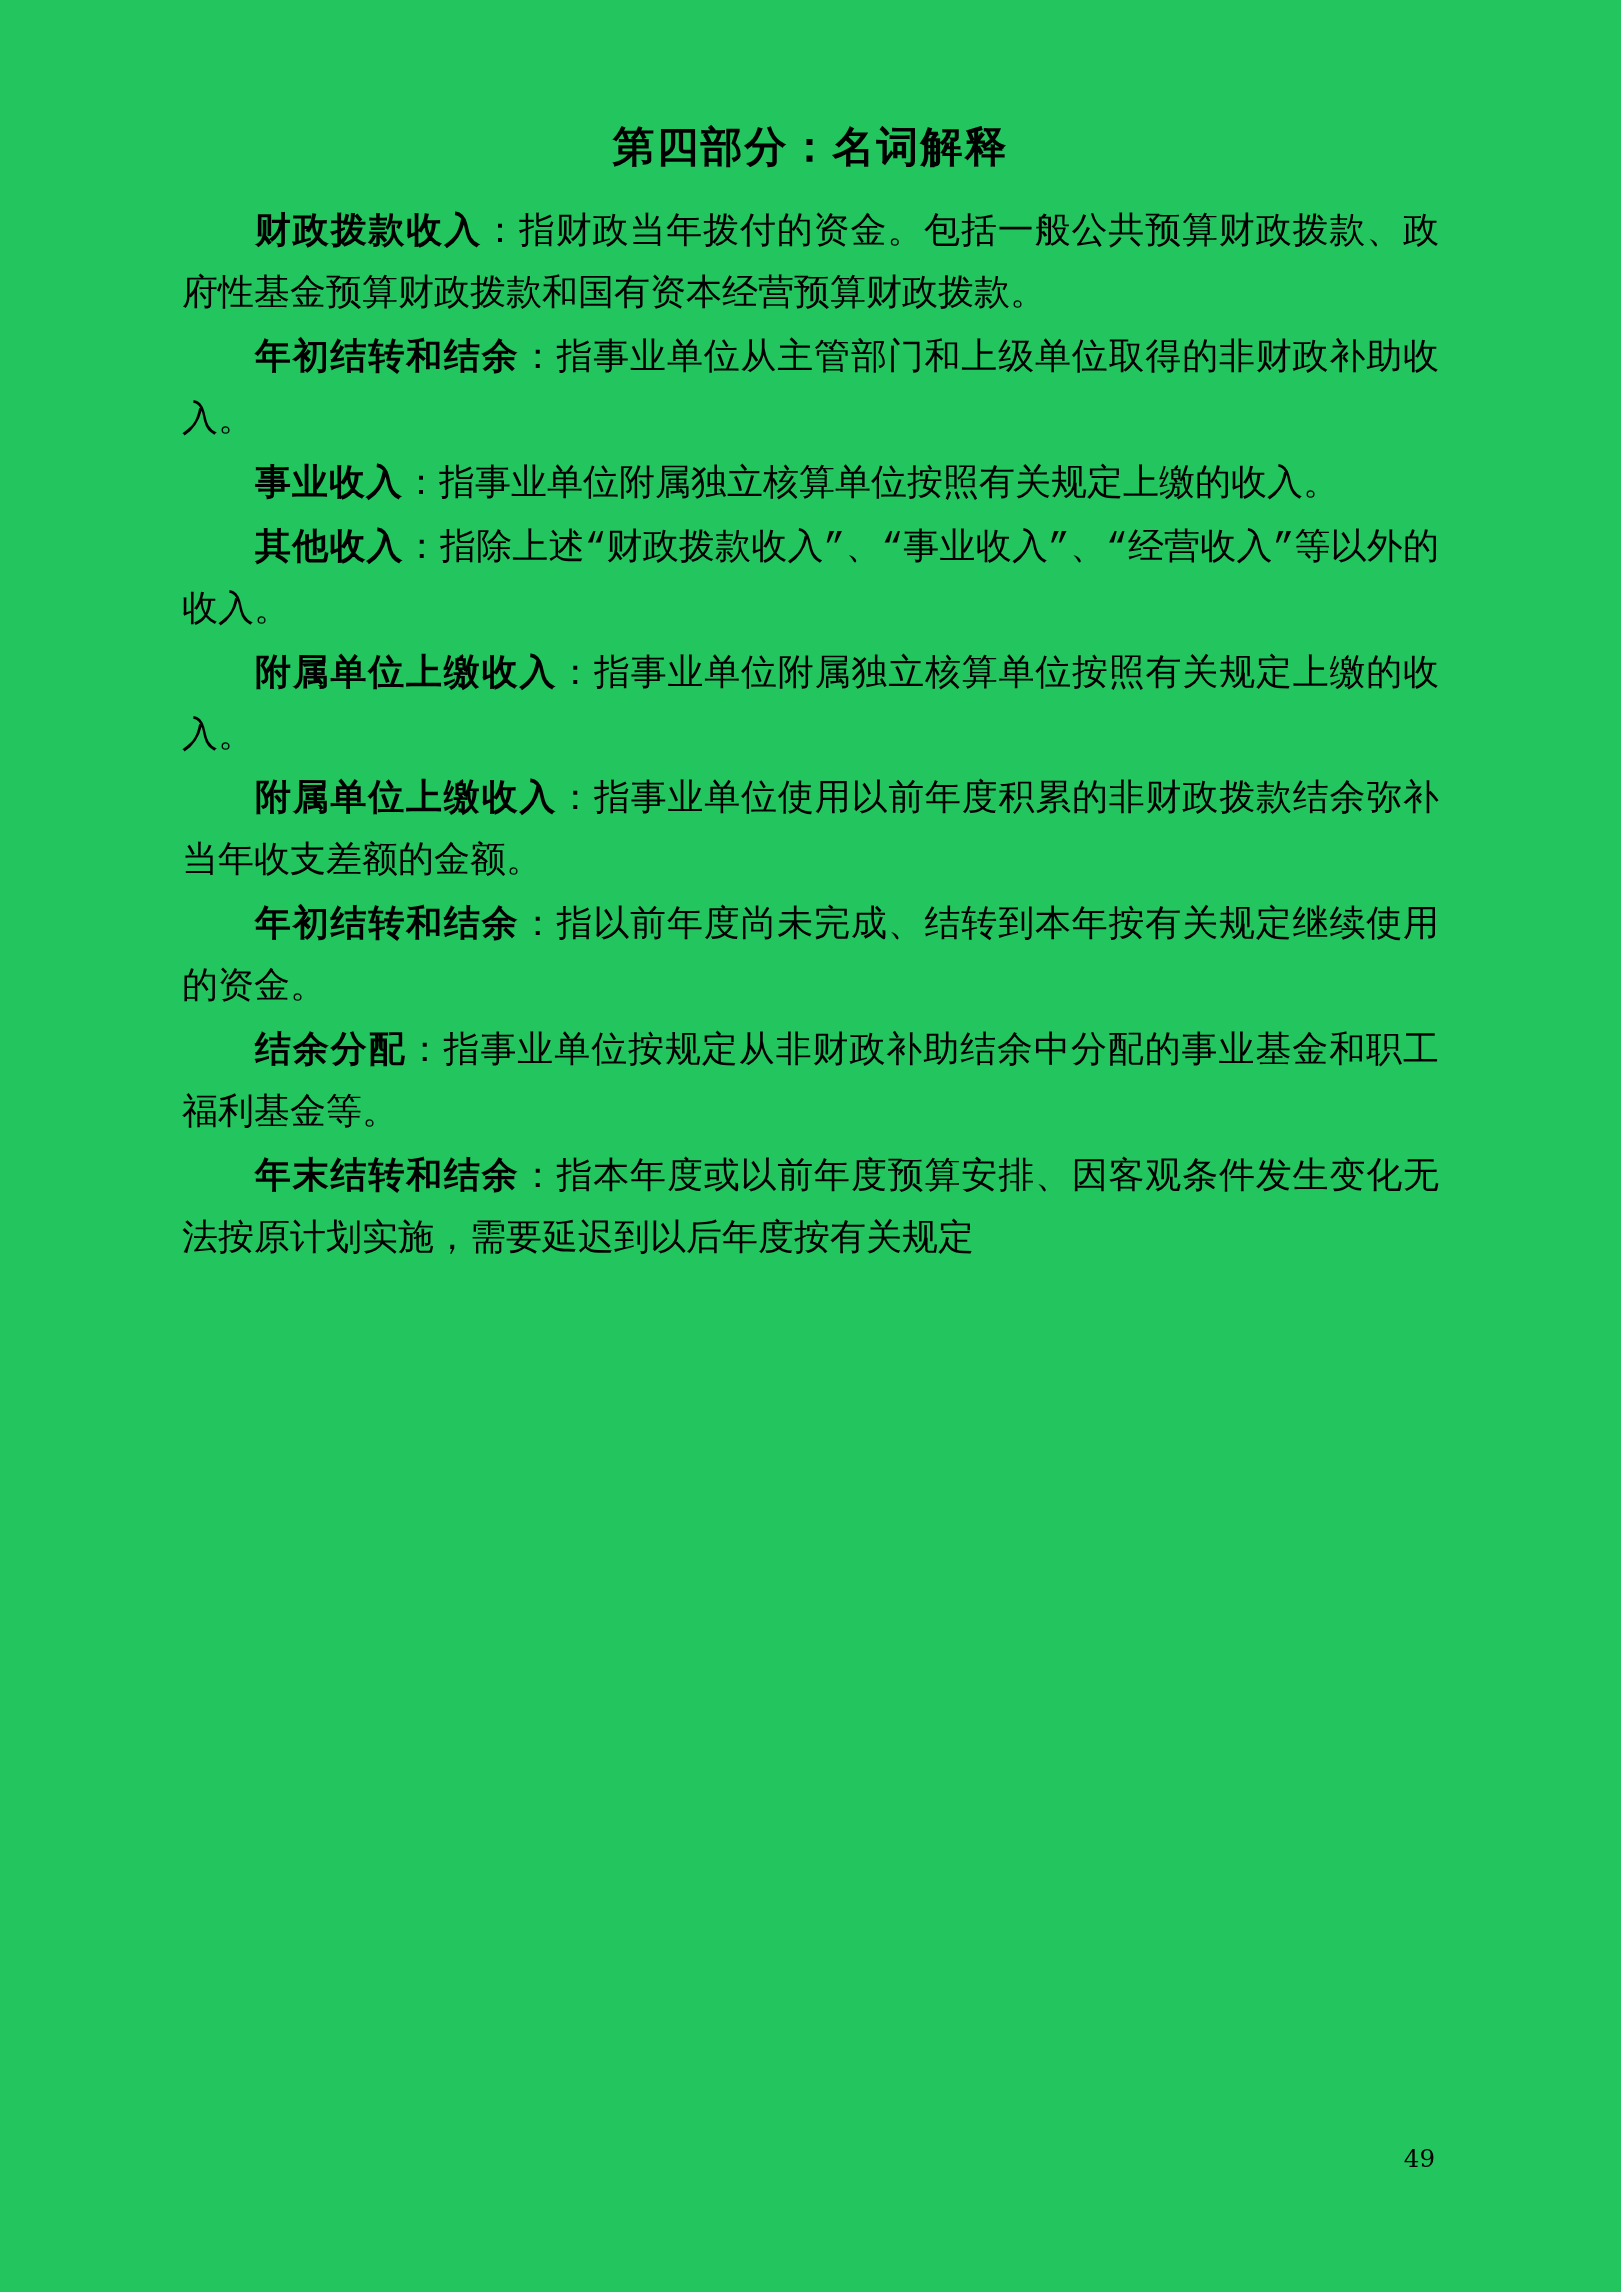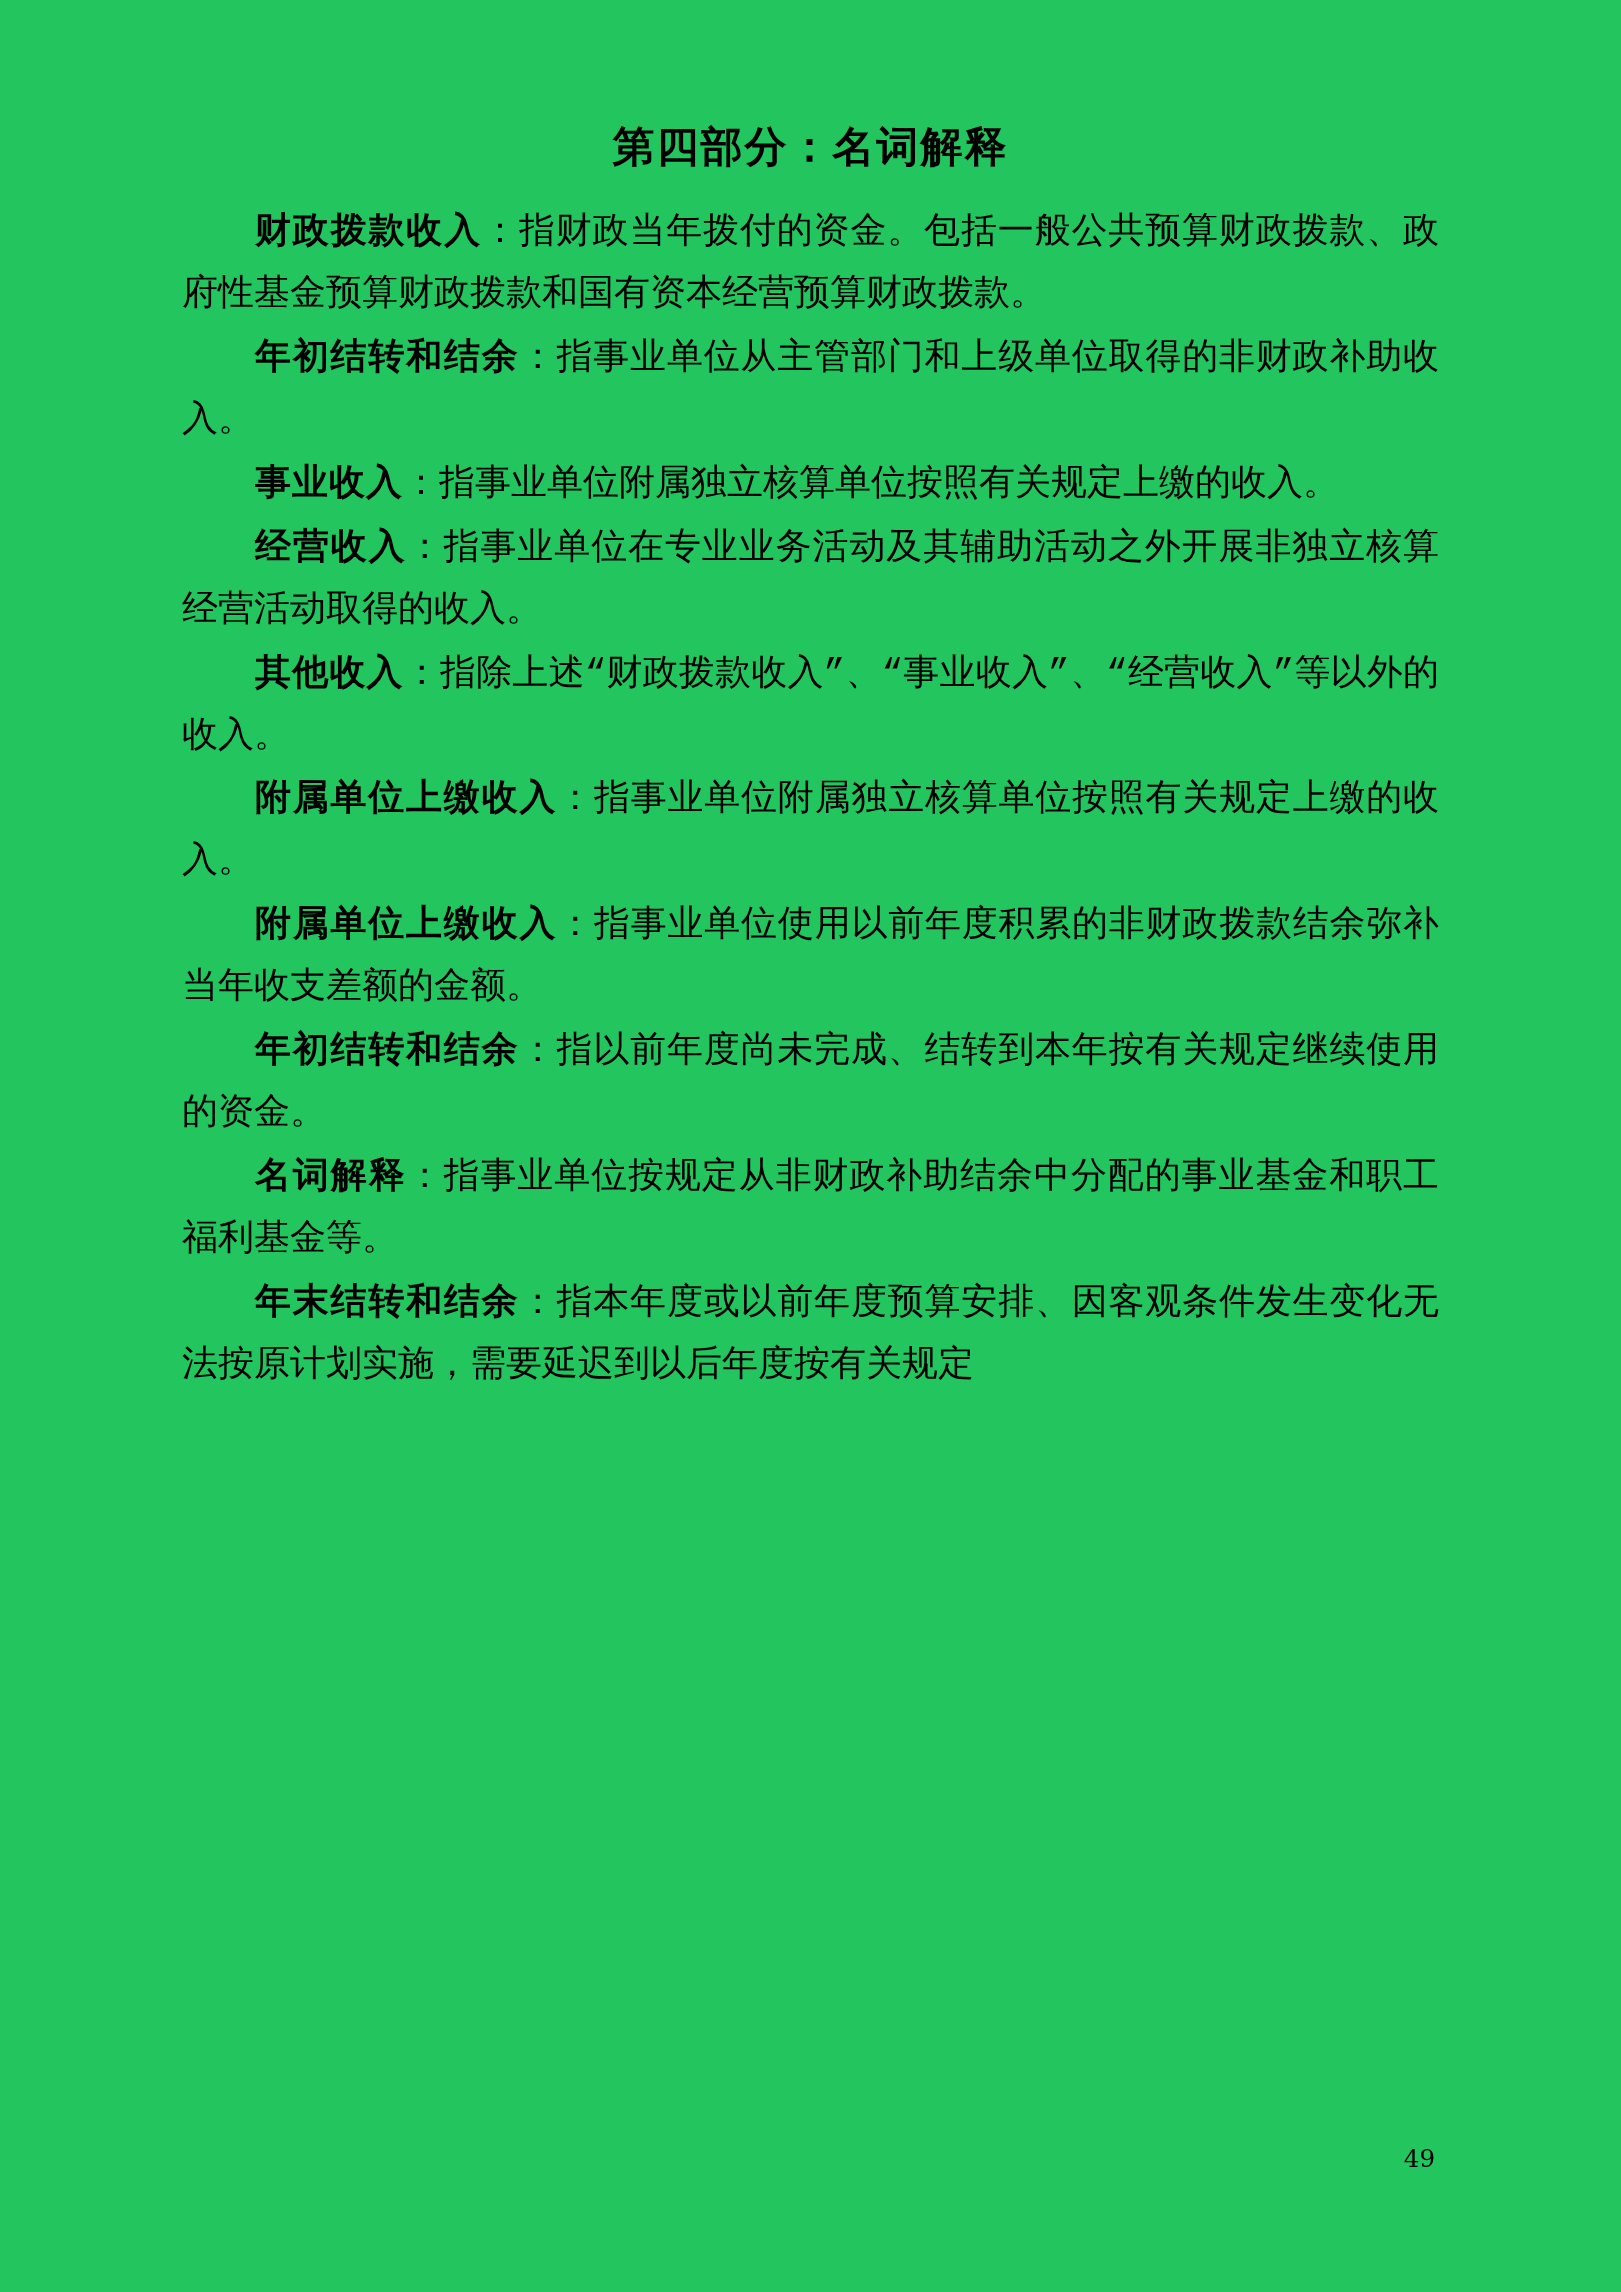--- a/index.html
+++ b/index.html
@@ -66,42 +66,39 @@
     </p>
 
     <p class="para">
       <span class="term">年初结转和结余</span><span>：</span><span>指事业单位从主管部门和上级单位取得的非财政补助收入。</span>
     </p>
 
     <p class="para">
       <span class="term">事业收入</span><span>：</span><span>指事业单位附属独立核算单位按照有关规定上缴的收入。</span>
     </p>
 
-    <p class="para">
-      <span class="term">经营收入</span><span>：</span><span>指事业单位在专业业务活动及其辅助活动之外开展非独立核算经营活动取得的收入。</span>
-    </p>
 
     <p class="para">
       <span class="term">其他收入</span><span>：</span><span>指除上述“财政拨款收入”、“事业收入”、“经营收入”等以外的收入。</span>
     </p>
 
     <p class="para">
       <span class="term">附属单位上缴收入</span><span>：</span><span>指事业单位附属独立核算单位按照有关规定上缴的收入。</span>
     </p>
 
     <p class="para">
       <span class="term">附属单位上缴收入</span><span>：</span><span>指事业单位使用以前年度积累的非财政拨款结余弥补当年收支差额的金额。</span>
     </p>
 
     <p class="para">
       <span class="term">年初结转和结余</span><span>：</span><span>指以前年度尚未完成、结转到本年按有关规定继续使用的资金。</span>
     </p>
 
     <p class="para">
-      <span class="term">名词解释</span><span>：</span><span>指事业单位按规定从非财政补助结余中分配的事业基金和职工福利基金等。</span>
+      <span class="term">结余分配</span><span>：</span><span>指事业单位按规定从非财政补助结余中分配的事业基金和职工福利基金等。</span>
     </p>
 
     <p class="para">
       <span class="term">年末结转和结余</span><span>：</span><span>指本年度或以前年度预算安排、因客观条件发生变化无法按原计划实施，需要延迟到以后年度按有关规定</span>
     </p>
 
   </div>
 
   <div class="page-number">49</div>
 </div>

